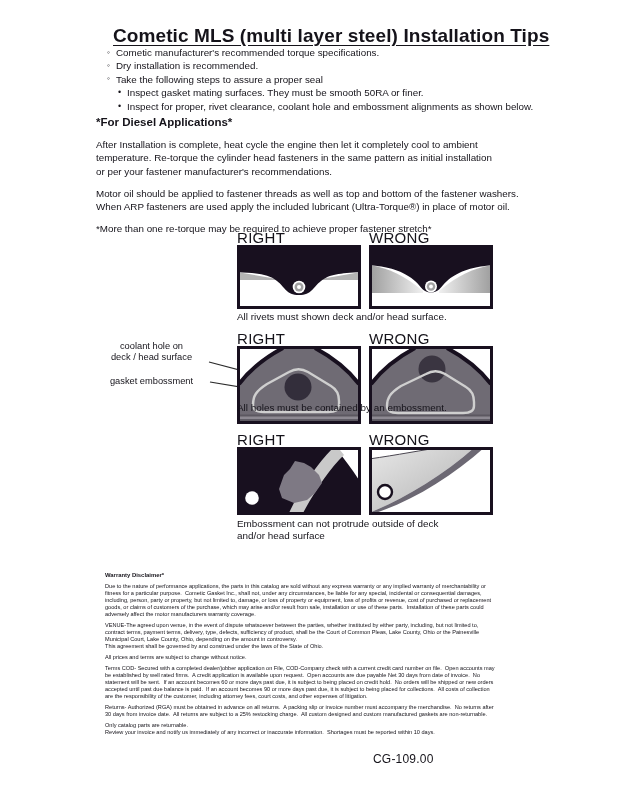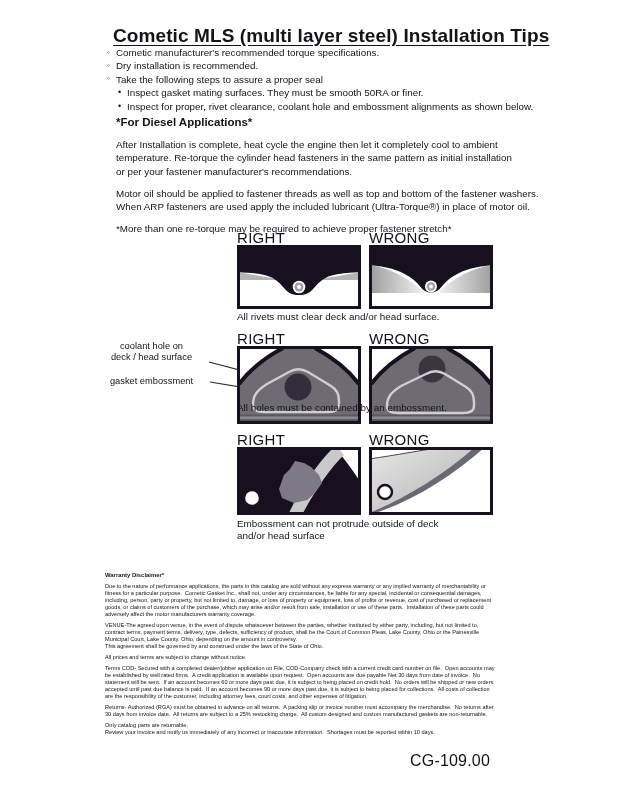--- a/index.html
+++ b/index.html
@@ -9,21 +9,21 @@
   
   .title{position:absolute;left:113px;top:25px;font-size:19px;font-weight:bold;
          text-decoration:underline;text-underline-offset:3px;letter-spacing:.1px;}
   .bullets{position:absolute;left:107px;top:46px;font-size:9.8px;line-height:13.4px;width:460px;}
   .b-row{display:flex;}
   .b-row.sub{padding-left:11px;}
   .b-glyph{width:9px;flex:0 0 9px;font-size:8.5px;position:relative;top:-0.5px;}
   .b-row.sub .b-glyph{font-size:9px;top:0;}
 
   
-  .diesel{position:absolute;left:96px;top:116px;width:450px;font-size:9.8px;line-height:13.2px;margin-left:20px;}
+  .diesel{position:absolute;left:96px;top:116px;width:450px;font-size:9.8px;line-height:13.2px;}
   .diesel h2{font-size:11.5px;font-weight:bold;margin:0 0 9px 0;}
   .diesel p{margin:0 0 9px 0;white-space:pre-line;}
 
   
   .lbl{position:absolute;width:124px;text-align:left;font-size:15px;letter-spacing:.3px;}
   .cl{left:237px;} .cr{left:369px;}
   .r1{top:229px;} .r2{top:330px;} .r3{top:431px;}
   .pn{position:absolute;line-height:0;}
   .p-r1{top:245px;} .p-r2{top:346px;} .p-r3{top:447px;}
   .cap{position:absolute;left:237px;font-size:9.9px;line-height:11.8px;white-space:pre-line;}
@@ -31,21 +31,21 @@
   .ann{position:absolute;left:95px;width:113px;text-align:center;
        font-size:9.3px;line-height:11px;white-space:pre-line;}
   .ann1{top:341px;} .ann2{top:376px;}
   .leaders{position:absolute;left:200px;top:340px;}
 
   
   .legal{position:absolute;left:105px;top:572px;width:445px;font-size:5.6px;line-height:6.85px;}
   .legal .lg-head{font-weight:bold;font-size:5.9px;margin:0 0 4.5px 0;}
   .legal p{margin:0 0 4.5px 0;white-space:pre;}
 
-  .pagenum{position:absolute;left:410px;top:752px;font-size:16px;letter-spacing:.2px;}
+  .pagenum{position:absolute;left:373px;top:752px;font-size:12px;letter-spacing:.2px;}
 </style>
 </head>
 <body>
 
 <div class="page">
 
   <div class="title">Cometic MLS (multi layer steel) Installation Tips</div>
 
   <div class="bullets">
     <div class="b-row">
@@ -112,21 +112,21 @@
       <path d="M0,20 C20,23 36,31 54,46 L54,48 L0,48 Z" fill="url(#gwl)"></path>
       <path d="M124,20 C104,23 88,31 70,46 L70,48 L124,48 Z" fill="url(#gwr)"></path>
       <path d="M0,0 H124 V20 C100,22 87,28 78,36 C71,42.5 70,47.5 62,47.5 C54,47.5 53,42.5 46,36 C37,28 24,22 0,20 Z" fill="#18101f"></path>
       <circle cx="62" cy="41.5" r="6" fill="#ffffff"></circle>
       <circle cx="62" cy="41.5" r="4.3" fill="#a2a2a2"></circle>
       <circle cx="62" cy="41.5" r="1.9" fill="#ffffff"></circle>
       <rect x="1.5" y="1.5" width="121" height="61" fill="none" stroke="#18101f" stroke-width="3"></rect>
     </svg>
   </div>
 
-  <div class="cap cap1">All rivets must clear deck and/or head surface.</div>
+  <div class="cap cap1">All rivets must shown deck and/or head surface.</div>
 
   <div class="lbl r2 cl">RIGHT</div>
   <div class="lbl r2 cr">WRONG</div>
 
   <div class="ann ann1">coolant hole on
 deck / head surface</div>
   <div class="ann ann2">gasket embossment</div>
   <svg class="leaders" width="110" height="60">
     <line x1="9" y1="22" x2="96" y2="45" stroke="#2a2a2a" stroke-width="1.2"></line>
     <line x1="10" y1="42" x2="58" y2="50" stroke="#2a2a2a" stroke-width="1.2"></line>

